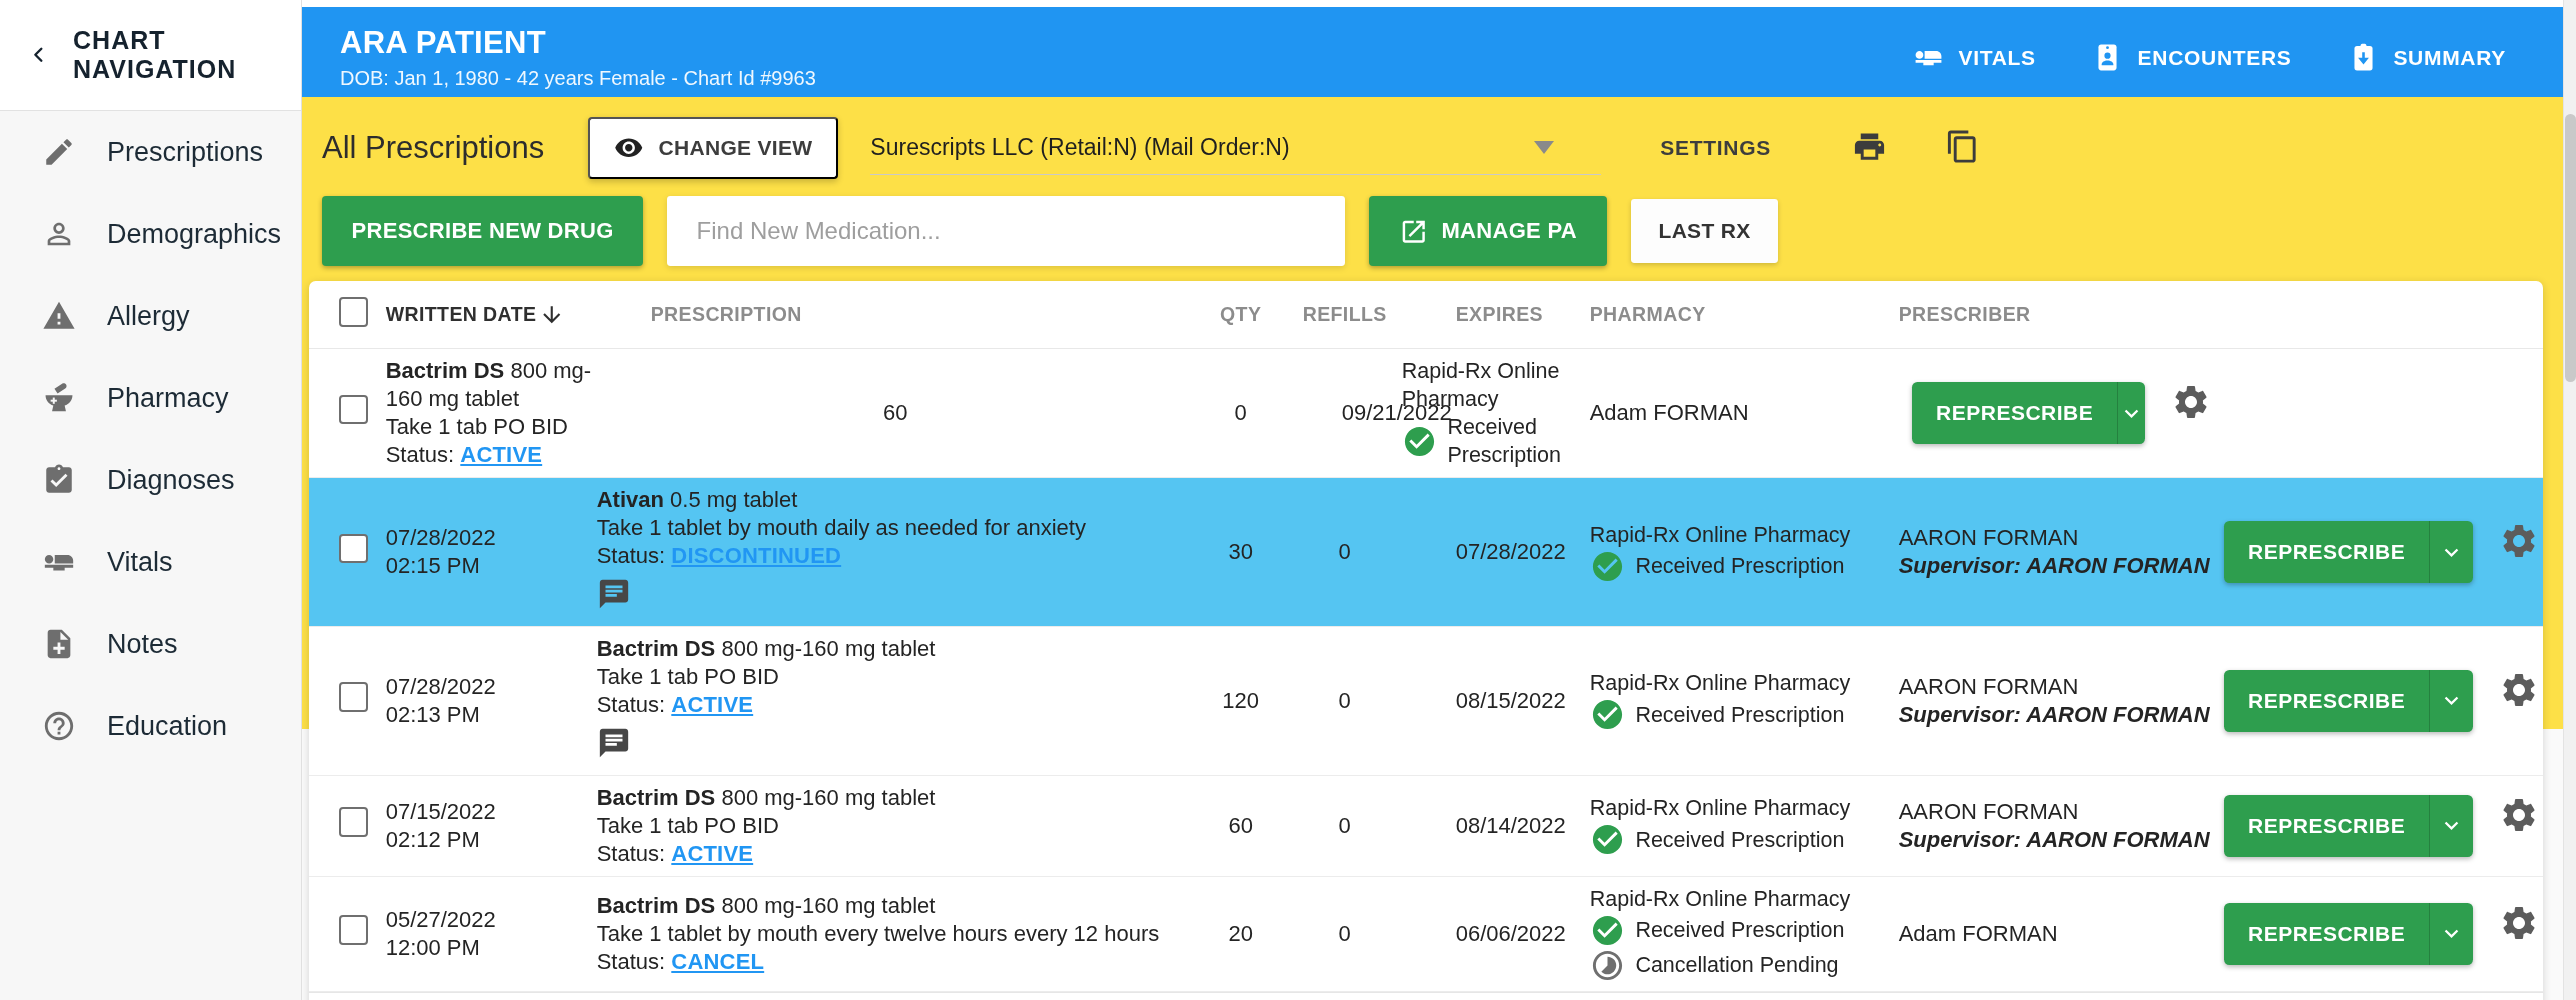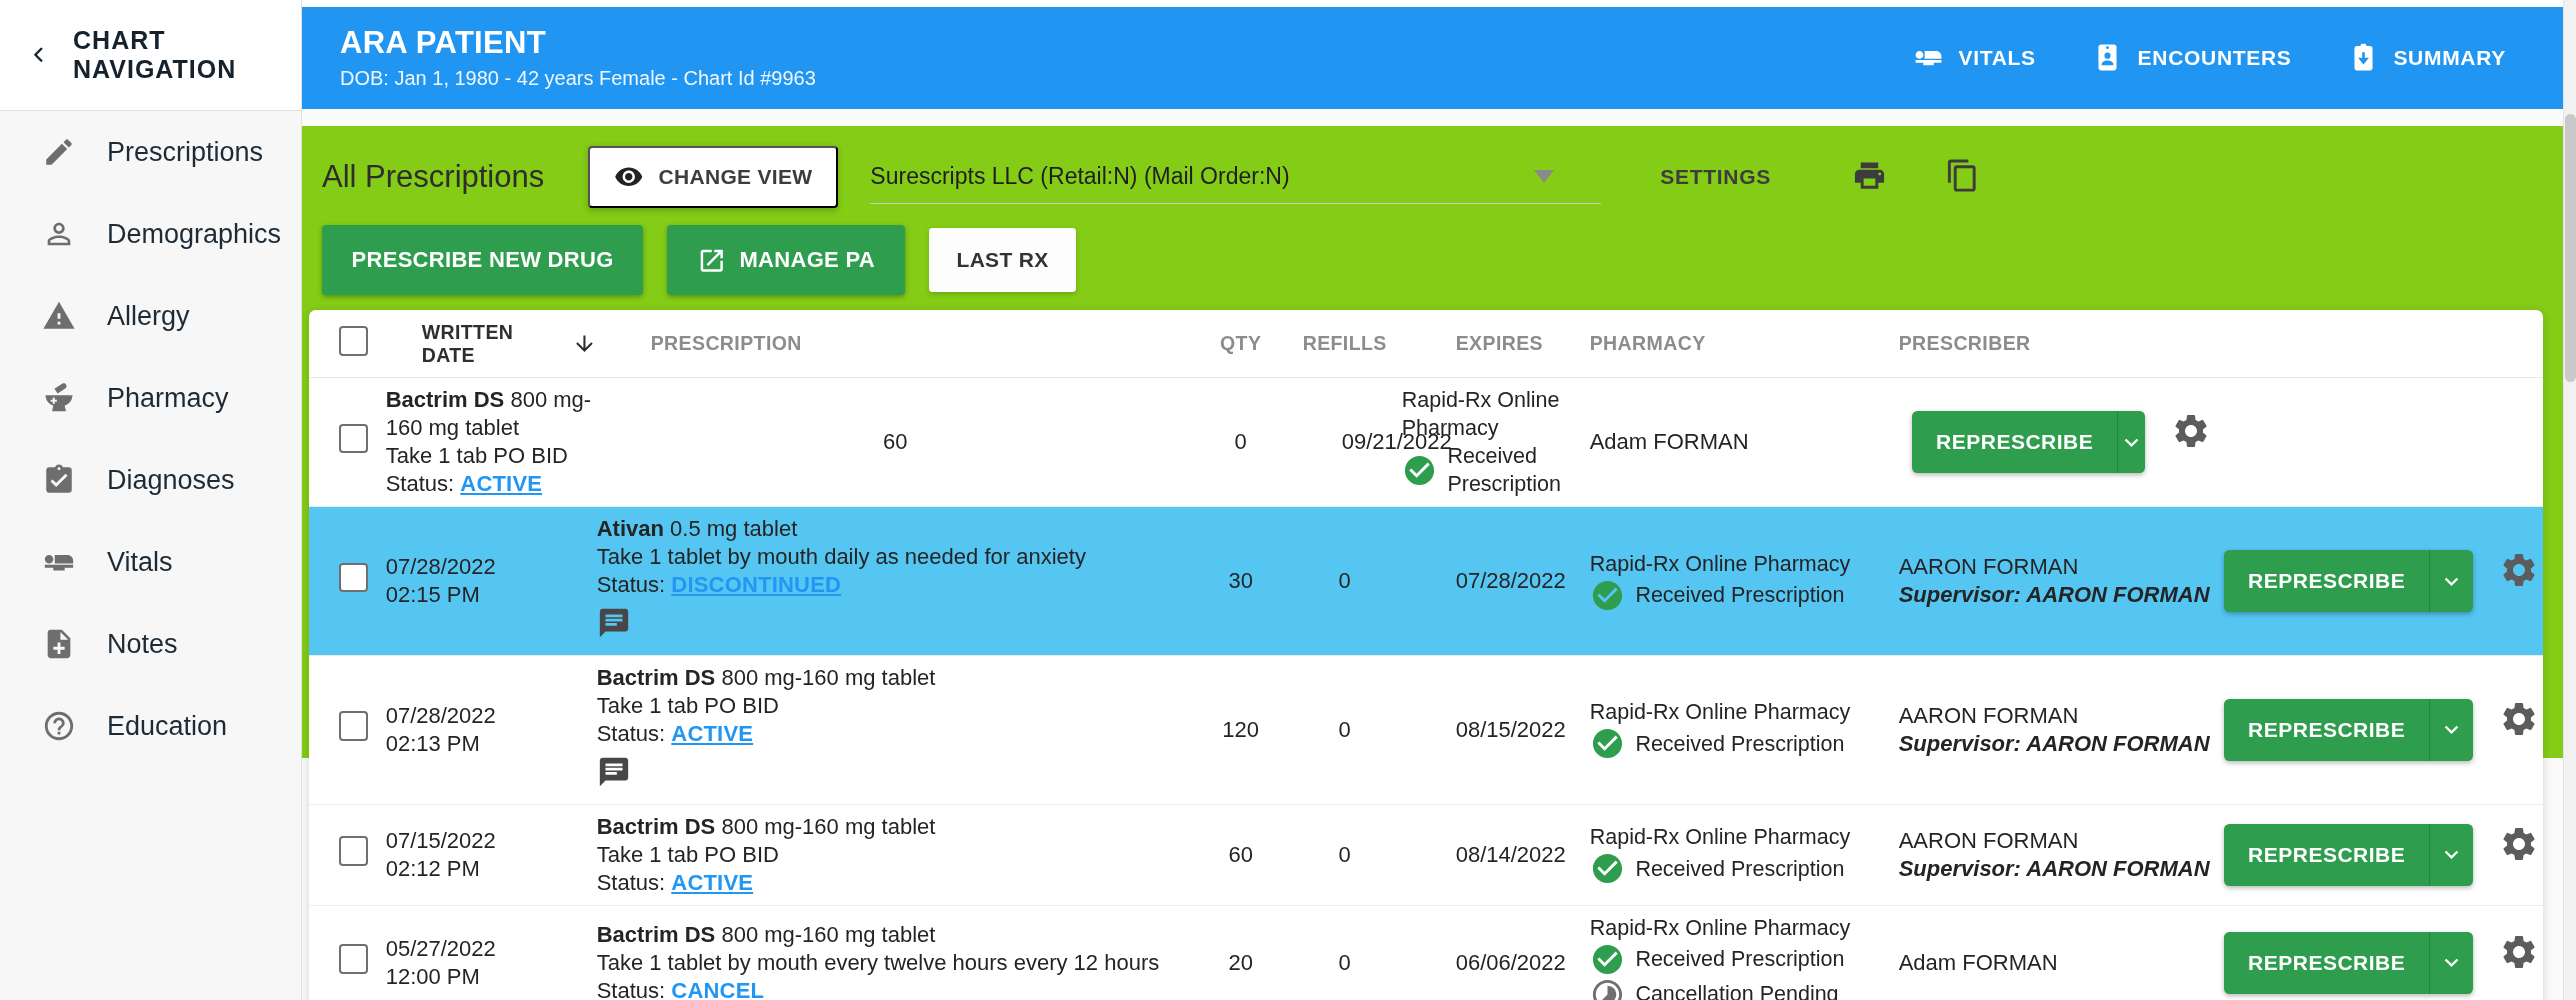--- a/index.html
+++ b/index.html
@@ -22,21 +22,21 @@
   
   .top-strip { position:absolute; left:302px; top:0; width:2261px; height:6.7px; background:#ffffff; }
   .pt-header { position:absolute; left:302px; top:6.7px; width:2261px; height:102px; background:#2095F2; display:flex; align-items:center; padding:0 38px; color:#fff; }
   .pt-name { font-size:31px; font-weight:700; letter-spacing:0.3px; }
   .pt-info { font-size:20px; margin-top:5.4px; color:rgba(255,255,255,0.93); }
   .hdr-actions { margin-left:auto; display:flex; align-items:center; gap:56px; padding-right:19px; }
   .hdr-action { display:flex; align-items:center; gap:14.8px; font-size:21px; font-weight:700; letter-spacing:0.7px; cursor:pointer; }
   .hdr-action svg { width:31px; height:31px; }
 
   
-  .content { position:absolute; left:302px; top:126px; width:2261px; height:632px; background:#84cc16; }
+  .content { position:absolute; left:302px; top:97px; width:2261px; height:632px; background:#fde047; }
 
   .toolbar1 { display:flex; align-items:center; height:62px; margin:20px 20px 0 20px; }
   .page-title { font-size:31px; color:#2d2d2d; }
   .btn-changeview { margin-left:44px; height:62px; background:#fff; border-radius:4px;
       box-shadow:0 2.7px 6.7px rgba(0,0,0,0.20); display:flex; align-items:center; gap:14.8px;
       padding:0 24px; font-size:21px; font-weight:700; color:#3d3d3d; letter-spacing:0.3px; cursor:pointer; }
   .btn-changeview svg { width:29.5px; height:29.5px; color:#222; }
   .select-wrap { margin-left:32px; position:relative; width:731px; height:54px; display:flex; align-items:center; cursor:pointer; border-bottom:1.3px solid #c9c9c9; }
   .select-value { font-size:23px; color:#1f1f1f; }
   .select-arrow { position:absolute; right:47px; width:0; height:0; border-left:10.7px solid transparent; border-right:10.7px solid transparent; border-top:13.4px solid #8a8a8a; }
@@ -54,21 +54,21 @@
   .search-input { width:678px; height:70px; background:#fff; border:none; border-radius:3.4px;
       box-shadow:0 2px 6px rgba(0,0,0,0.13); padding:0 29.5px; font-size:24px; color:#333; font-family:inherit; }
   .search-input::placeholder { color:#9e9e9e; }
   .btn-lastrx { height:64px; background:#fdfdfd; border:none; border-radius:3.4px; box-shadow:0 2px 5.4px rgba(0,0,0,0.18);
       font-size:21px; font-weight:700; color:#333; letter-spacing:0.3px; padding:0 28px; cursor:pointer; font-family:inherit; }
 
   
   .card { margin:14.8px 20px 0 6.7px; background:#fff; border-radius:6.7px; box-shadow:0 2px 8px rgba(0,0,0,0.16); overflow:hidden; }
   .grid { display:grid; grid-template-columns:77px 211px 597px 94px 114px 188px 309px 312px 1fr; }
   .thead { height:68px; align-items:center; border-bottom:1.3px solid #e8e8e8; color:#8c8c8c; font-size:19.5px; font-weight:700; letter-spacing:0.4px; }
-  .th-date { color:#2f2f2f; display:flex; align-items:center; gap:3px;margin-left:36px; }
+  .th-date { color:#2f2f2f; display:flex; align-items:center; gap:3px; }
   .th-date svg { width:25.5px; height:25.5px; color:#2f2f2f; }
   .th-rx { padding-left:54px; }
   .th-center { text-align:center; }
   .th-exp { padding-left:54px; }
   .c-check { padding-left:30px; }
   .checkbox { display:inline-block; width:29.5px; height:29.5px; border:2px solid #6f6f6f; border-radius:4px; background:#fff; cursor:pointer; }
 
   .trow { align-items:center; border-bottom:1.3px solid #ececec; padding:8px 0; font-size:22px; color:#242424; line-height:28px; }
   .trow.highlight { background:#55C5F2; }
   .cell-date div { white-space:nowrap; }
@@ -226,20 +226,21 @@
         <svg viewBox="0 0 24 24" fill="currentColor">
             <path d="M16 1H4c-1.1 0-2 .9-2 2v14h2V3h12V1zm3 4H8c-1.1 0-2 .9-2 2v14c0 1.1.9 2 2 2h11c1.1 0 2-.9 2-2V7c0-1.1-.9-2-2-2zm0 16H8V7h11v14z"></path>
           </svg>
       </button>
     </div>
 
     <div class="toolbar2">
       <button class="btn-green">
         <span>PRESCRIBE NEW DRUG</span>
       </button>
+      <input class="search-input" type="text" placeholder="Find New Medication..." style="">
       <button class="btn-green">
         <svg viewBox="0 0 24 24" fill="currentColor">
             <path d="M19 19H5V5h7V3H5c-1.11 0-2 .9-2 2v14c0 1.1.89 2 2 2h14c1.1 0 2-.9 2-2v-7h-2v7zM14 3v2h3.59l-9.83 9.83 1.41 1.41L19 6.41V10h2V3h-7z"></path>
           </svg>
         <span>MANAGE PA</span>
       </button>
       <button class="btn-lastrx">LAST RX</button>
     </div>
 
     <section class="card">

